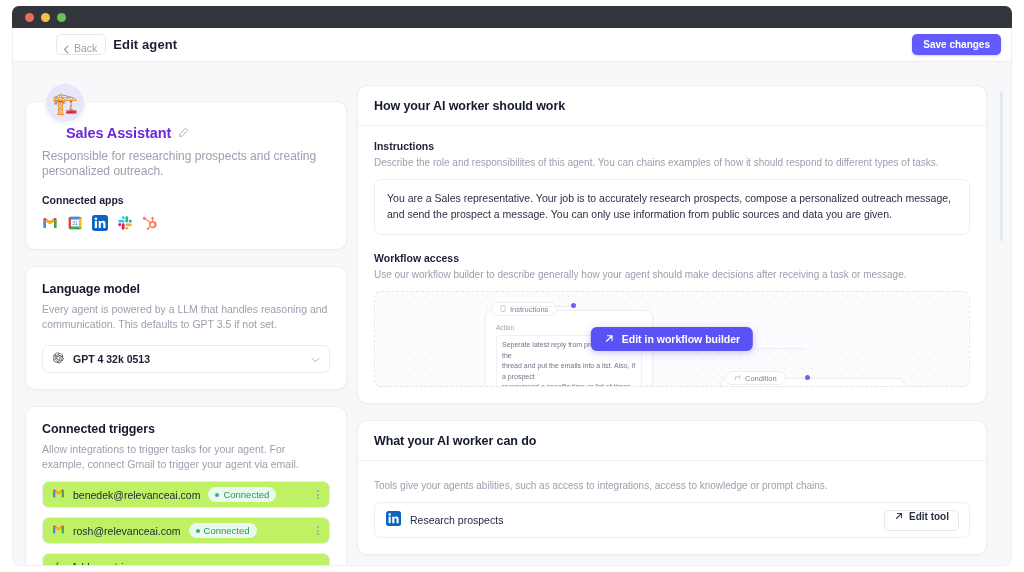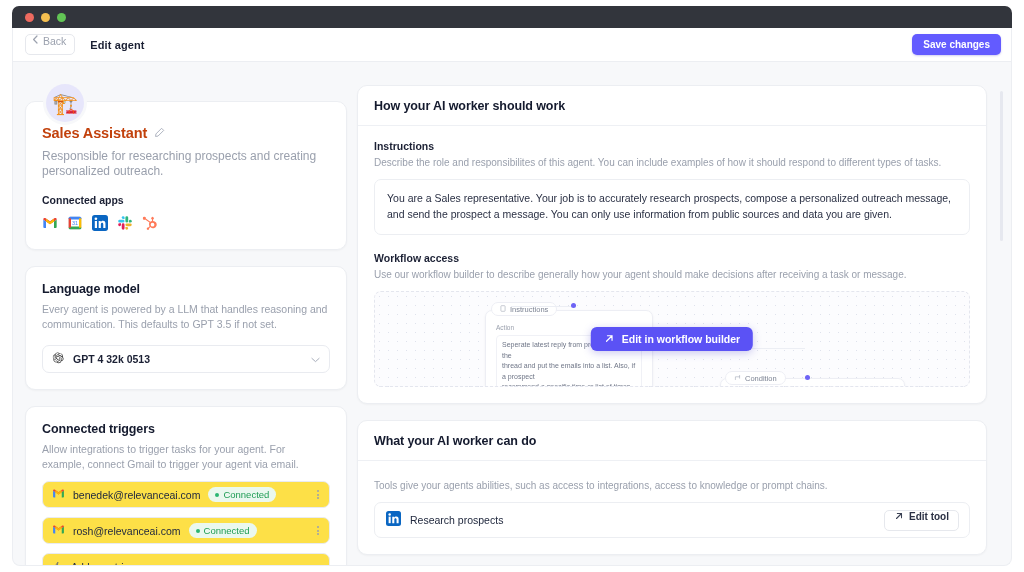--- a/index.html
+++ b/index.html
@@ -48,33 +48,34 @@
   
   .topbar {
     position: relative;
     height: 34px;
     background: #ffffff;
     border-bottom: 1px solid #eceef2;
     display: flex; align-items: center;
     padding: 0 10px 0 12px;
   }
   .back-btn {
-    display: inline-flex; align-items: flex-start; gap: 4px;
+    display: inline-flex; align-items: flex-end; gap: 4px;
     height: 21px; padding: 0 8px 0 6px;
     border: 1px solid #e6e8ed;
     border-radius: 5px;
     background: #fff;
     font-size: 10.5px;
     color: #9ba1ae;
     cursor: pointer;
+    margin-left: 31px;
   }
   .back-btn svg { display: block; }
   .topbar-title {
-    margin-left: 15px;
-    font-size: 11px;
+    margin-left: 7px;
+    font-size: 13px;
     font-weight: bold;
     color: #1b2034;
     letter-spacing: .1px;
   }
   .save-btn {
     margin-left: auto;
     height: 21px;
     padding: 0 11px;
     display: inline-flex; align-items: center;
     background: #635bff;
@@ -124,22 +125,23 @@
     background: #e7e6fb;
     display: flex; align-items: center; justify-content: center;
     font-size: 21px;
     line-height: 1;
     box-shadow: 0 0 0 3px #f7f8fa;
   }
   .agent-name-row { display: flex; align-items: center; gap: 7px; }
   .agent-name {
     font-size: 14.5px;
     font-weight: bold;
-    color: #c2410c;
+    color: #6d28d9;
     letter-spacing: -.1px;
+    margin-left: 24px;
   }
   .pencil { cursor: pointer; display: block; }
   .agent-desc {
     margin-top: 7px;
     font-size: 12px;
     line-height: 15px;
     color: #9aa0ad;
     max-width: 290px;
   }
   .section-label {
@@ -181,21 +183,21 @@
     color: #1b2034;
     font-weight: bold;
   }
   .select-row .chev { margin-left: auto; }
 
   .trig-row {
     margin-top: 9px;
     height: 27px;
     border: 1px solid #e9ebf0;
     border-radius: 7px;
-    background: #fde047;
+    background: #bef264;
     display: flex; align-items: center;
     padding: 0 8px 0 9px;
     gap: 8px;
     cursor: pointer;
   }
   .trig-email { font-size: 10.5px; color: #222a3f; }
   .badge {
     display: inline-flex; align-items: center; gap: 4px;
     height: 15px;
     padding: 0 7px;
@@ -503,21 +505,21 @@
         </div>
       </div>
 
       <div class="col-right">
 
         <div class="card rcard">
           <div class="rcard-head">How your AI worker should work</div>
           <div class="rcard-body">
 
             <div class="field-label">Instructions</div>
-            <div class="field-hint">Describe the role and responsibilites of this agent. You can include examples of how it should respond to different types of tasks.</div>
+            <div class="field-hint">Describe the role and responsibilites of this agent. You can chains examples of how it should respond to different types of tasks.</div>
             <div class="textarea">You are a Sales representative. Your job is to accurately research prospects, compose a personalized outreach message, and send the prospect a message. You can only use information from public sources and data you are given.</div>
 
             <div class="wf-block">
               <div class="field-label">Workflow access</div>
               <div class="field-hint">Use our workflow builder to describe generally how your agent should make decisions after receiving a task or message.</div>
 
               <div class="wf-canvas">
 
                 <div class="wf-node" style="left:110px; top:18px; width:168px; height:82px; padding:13px 10px 0 10px;">
                   <div class="wf-small">Action</div>

